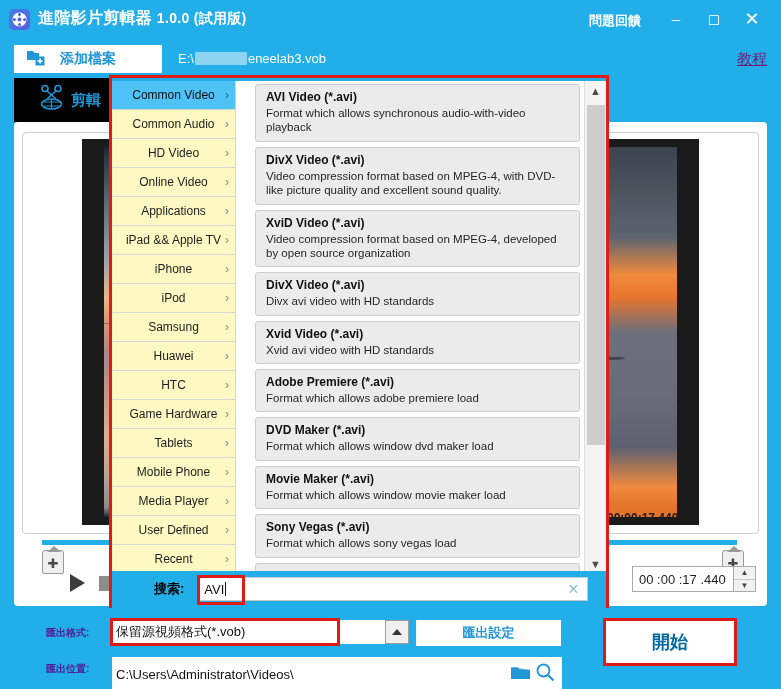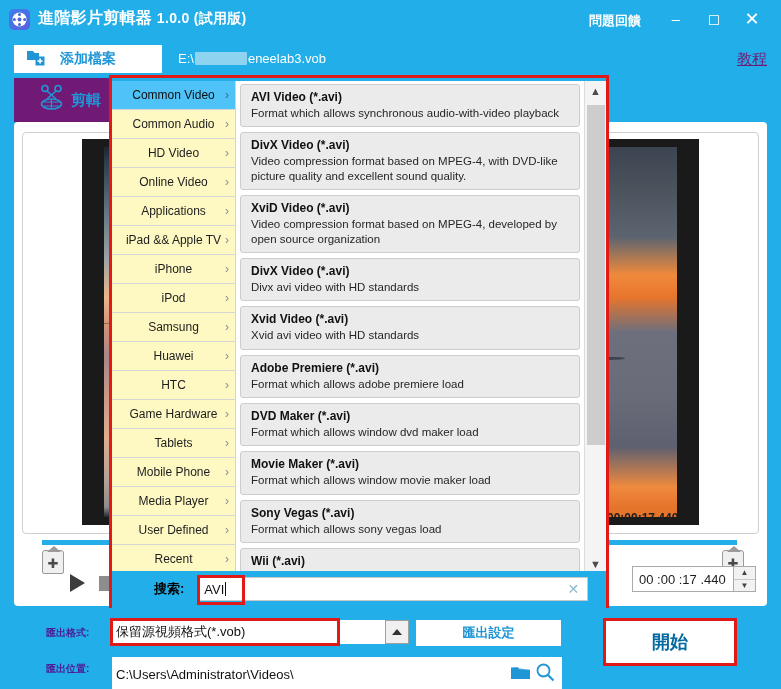--- a/index.html
+++ b/index.html
@@ -68,21 +68,21 @@
   }
   .tutorial {
     position: absolute; right: 14px; top: 50px;
     font-size: 15px; color: #701a75; text-decoration: underline;
     cursor: pointer;
   }
 
   
   .edit-tab {
     position: absolute; left: 14px; top: 78px; width: 112px; height: 44px;
-    background: #701a75; display: flex; align-items: center;
+    background: #000000; display: flex; align-items: center;
     justify-content: center; gap: 6px; cursor: pointer;
   }
   .edit-tab .lbl { font-size: 15px; color: #2196d6; font-weight: bold; }
 
   
   .workspace {
     position: absolute; left: 14px; top: 122px; width: 753px; height: 484px;
     background: #ffffff; border-radius: 4px;
   }
 
@@ -213,21 +213,21 @@
     font-size: 12px; color: #8a8a8a;
   }
   .cat-item.active .chev { color: #2b6f8c; }
 
   .fmt-col {
     flex: 1; height: 100%; background: #ffffff; position: relative;
     overflow: hidden;
   }
   .fmt-scroll {
     position: absolute; left: 0; top: 0; right: 22px; bottom: 0;
-    padding: 3px 4px 0 4px;
+    padding: 3px 4px 0 19px;
   }
   .fmt-item {
     background: #ebebeb; border: 1px solid #cdcdcd; border-radius: 3px;
     padding: 5px 8px 6px 10px; margin-bottom: 5px; cursor: pointer;
   }
   .fmt-item .name {
     font-size: 12px; font-weight: bold; color: #111111; margin-bottom: 2px;
   }
   .fmt-item .desc { font-size: 11.5px; color: #262626; line-height: 1.25; }
 

